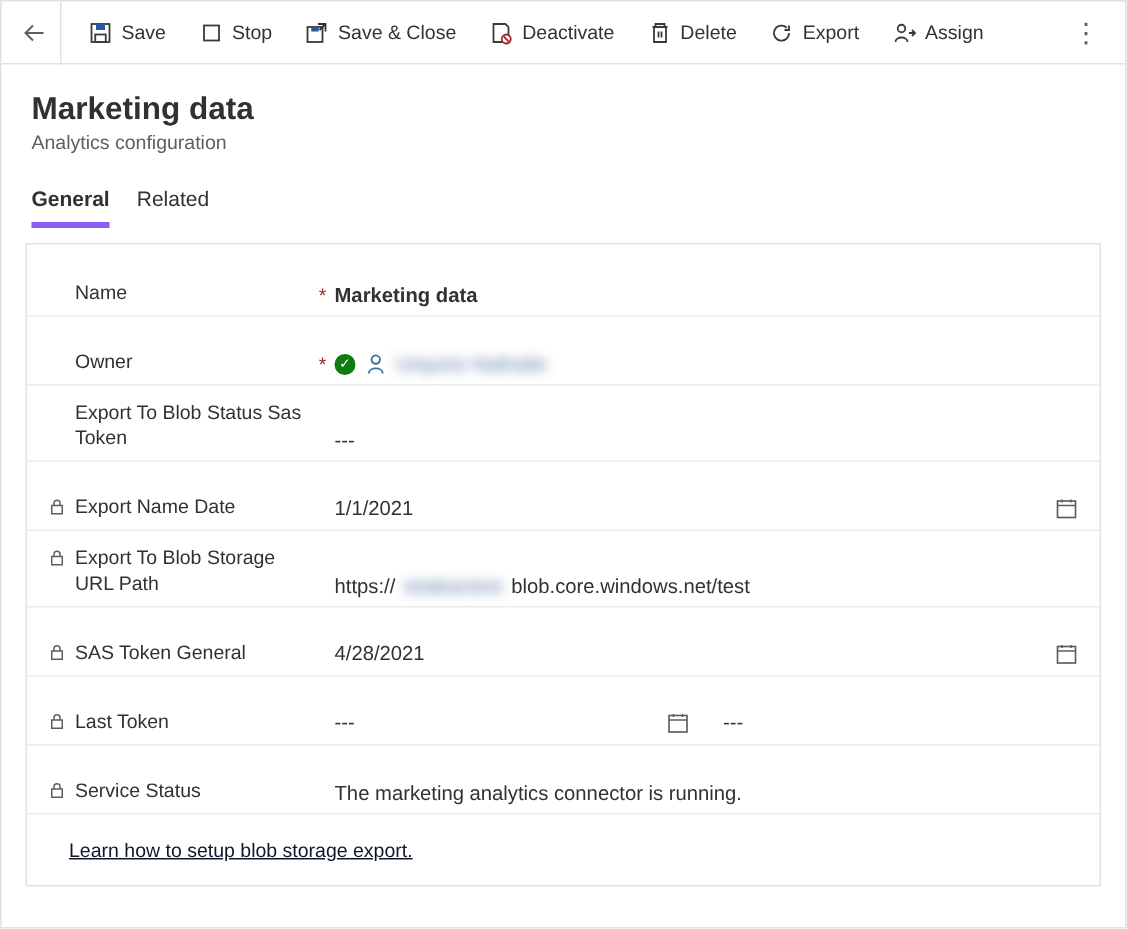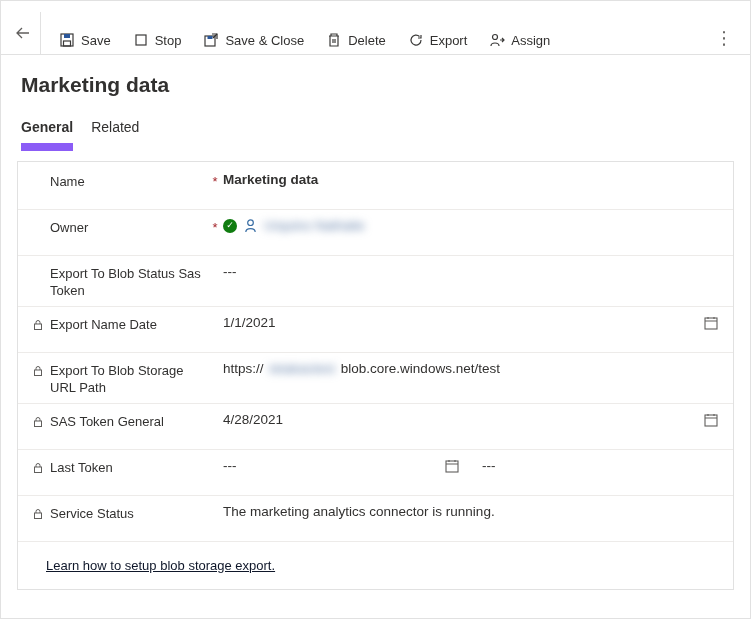--- a/index.html
+++ b/index.html
@@ -8,25 +8,24 @@
     font-size: 13px;
     color: #323130;
     background: #fff;
     width: 751px;
     height: 619px;
     border: 1px solid #e1e1e1;
     overflow: hidden;
   }
   .toolbar {
     display: flex;
-    align-items: flex-end;
+    align-items: center;
     height: 42px;
     border-bottom: 1px solid #e1e1e1;
     padding: 0 4px;
-    margin-top: 12px;
   }
   .back-btn {
     width: 36px;
     height: 42px;
     display: flex;
     align-items: center;
     justify-content: center;
     border-right: 1px solid #e1e1e1;
     cursor: pointer;
     color: #605e5c;
@@ -80,31 +79,31 @@
   }
   .tab {
     padding: 6px 0 8px 0;
     cursor: pointer;
     font-size: 14px;
     color: #323130;
     border-bottom: 3px solid transparent;
   }
   .tab.active {
     font-weight: 600;
-    border-bottom: 8px solid #8b5cf6;
+    border-bottom: 4px solid #8b5cf6;
     text-align: right;
   }
   .form-wrap {
     margin: 10px 16px 16px 16px;
     border: 1px solid #e1e1e1;
     padding: 2px 0;
   }
   .row {
     display: flex;
-    align-items: flex-start;
+    align-items: flex-end;
     min-height: 46px;
     border-bottom: 1px solid #edebe9;
     padding: 6px 14px;
   }
   .row:last-of-type { border-bottom: none; }
   .row .label-col {
     width: 175px;
     display: flex;
     align-items: flex-start;
     gap: 6px;
@@ -211,20 +210,28 @@
       <svg viewBox="0 0 16 16" fill="none" stroke="#2b579a" stroke-width="1.2">
           <rect x="2" y="4" width="10" height="10"></rect>
           <rect x="4.5" y="4" width="5" height="3" fill="#2b579a" stroke="none"></rect>
           <path d="M9 2 H14 V7" stroke="#323130"></path>
           <path d="M14 2 L10 6" stroke="#323130"></path>
         </svg>
       <span>Save &amp; Close</span>
     </div>
     <div class="cmd">
       <svg viewBox="0 0 16 16" fill="none" stroke="#323130" stroke-width="1.2">
+          <path d="M3 2 H11 L13 4 V14 H3 Z"></path>
+          <circle cx="11.5" cy="12" r="3" fill="#fff" stroke="#a4262c"></circle>
+          <path d="M9.8 10.3 L13.2 13.7" stroke="#a4262c"></path>
+        </svg>
+      <span>Deactivate</span>
+    </div>
+    <div class="cmd">
+      <svg viewBox="0 0 16 16" fill="none" stroke="#323130" stroke-width="1.2">
           <path d="M3 4 H13 M5 4 V2 H11 V4 M4 4 V14 H12 V4 M7 7 V11 M9 7 V11"></path>
         </svg>
       <span>Delete</span>
     </div>
     <div class="cmd">
       <svg viewBox="0 0 16 16" fill="none" stroke="#323130" stroke-width="1.2">
           <path d="M13 8 A5 5 0 1 1 11.5 4.5 M13 3 V6 H10"></path>
         </svg>
       <span>Export</span>
     </div>
@@ -237,20 +244,21 @@
       <span>Assign</span>
     </div>
   </div>
   <div class="overflow-btn">
     <span>⋮</span>
   </div>
 </div>
 
 <div class="header">
   <h1>Marketing data</h1>
+  <div class="sub">Analytics configuration</div>
 </div>
 
 <div class="tabs">
   <div class="tab active">General</div>
   <div class="tab">Related</div>
 </div>
 
 <div class="form-wrap">
 
   <div class="row">

